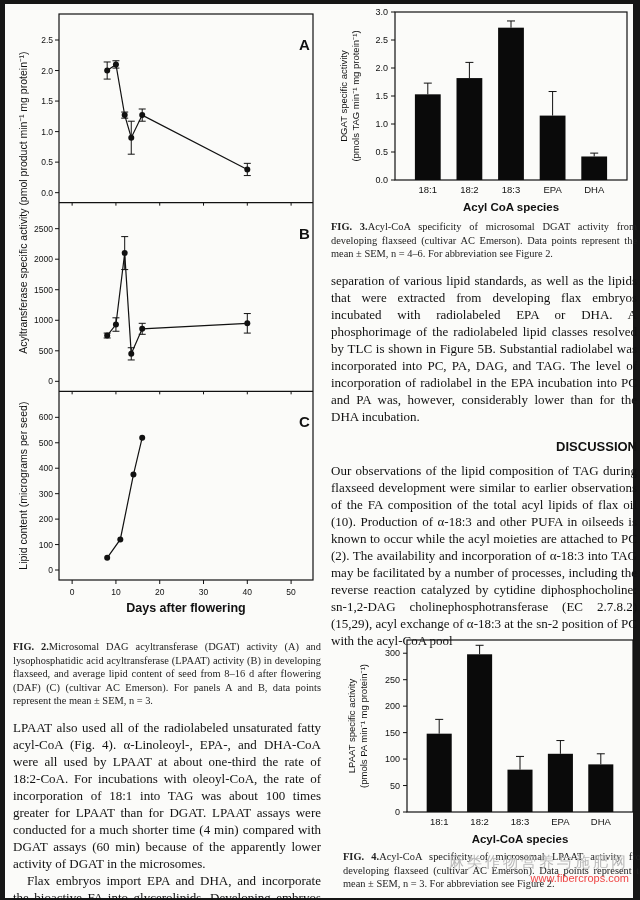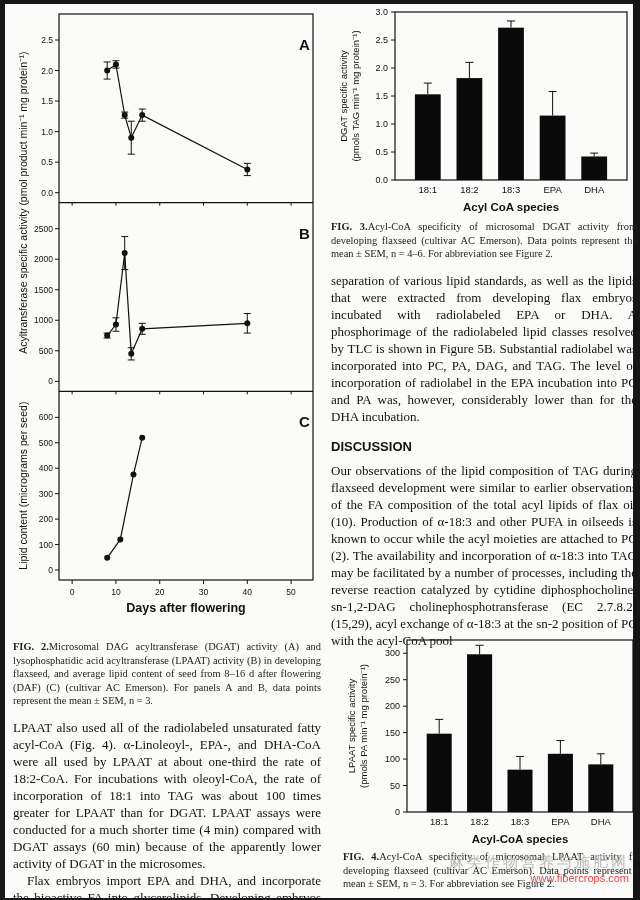--- a/index.html
+++ b/index.html
@@ -8,21 +8,21 @@
   .page{position:absolute;left:5px;top:4px;right:7px;bottom:2px;background:#fbfbf9;color:#1a1a1a;}
   .col-left-flow{position:absolute;left:8px;top:636px;width:308px;}
   .col-right-flow{position:absolute;left:326px;top:216px;width:306px;}
   .figcap{font-size:10.4px;line-height:13.6px;text-align:justify;color:#222;}
   .figcap .cap-label{font-weight:bold;margin-right:0;}
   .bodytext{font-size:13px;line-height:17px;text-align:justify;color:#111;}
   .para1{margin:11px 0 0 0;}
   .para2{margin:0;text-indent:14px;}
   .ital{}
   .discussion-h{font-family:"Liberation Sans", sans-serif;font-weight:bold;font-size:13px;
-                margin:14px 0 8px 0;color:#111;}
+                margin:14px 0 8px 0;color:#111;text-align:right;}
   .fig2-svg{position:absolute;left:6px;top:2px;}
   .fig3-svg{position:absolute;left:324px;top:0px;}
   .fig4-svg{position:absolute;left:330px;top:626px;}
   .fig4cap{position:absolute;left:338px;top:846px;width:306px;}
   .watermark{position:absolute;right:4px;bottom:12px;text-align:right;z-index:5;
              color:#b9b9b9;pointer-events:none;}
   .watermark .wm1{font-size:15px;letter-spacing:3px;line-height:16px;}
   .watermark .wm2{font-family:"Liberation Sans", sans-serif;font-size:11px;color:#ef4444;line-height:16px;}
   svg text{fill:#111;}
 </style>

